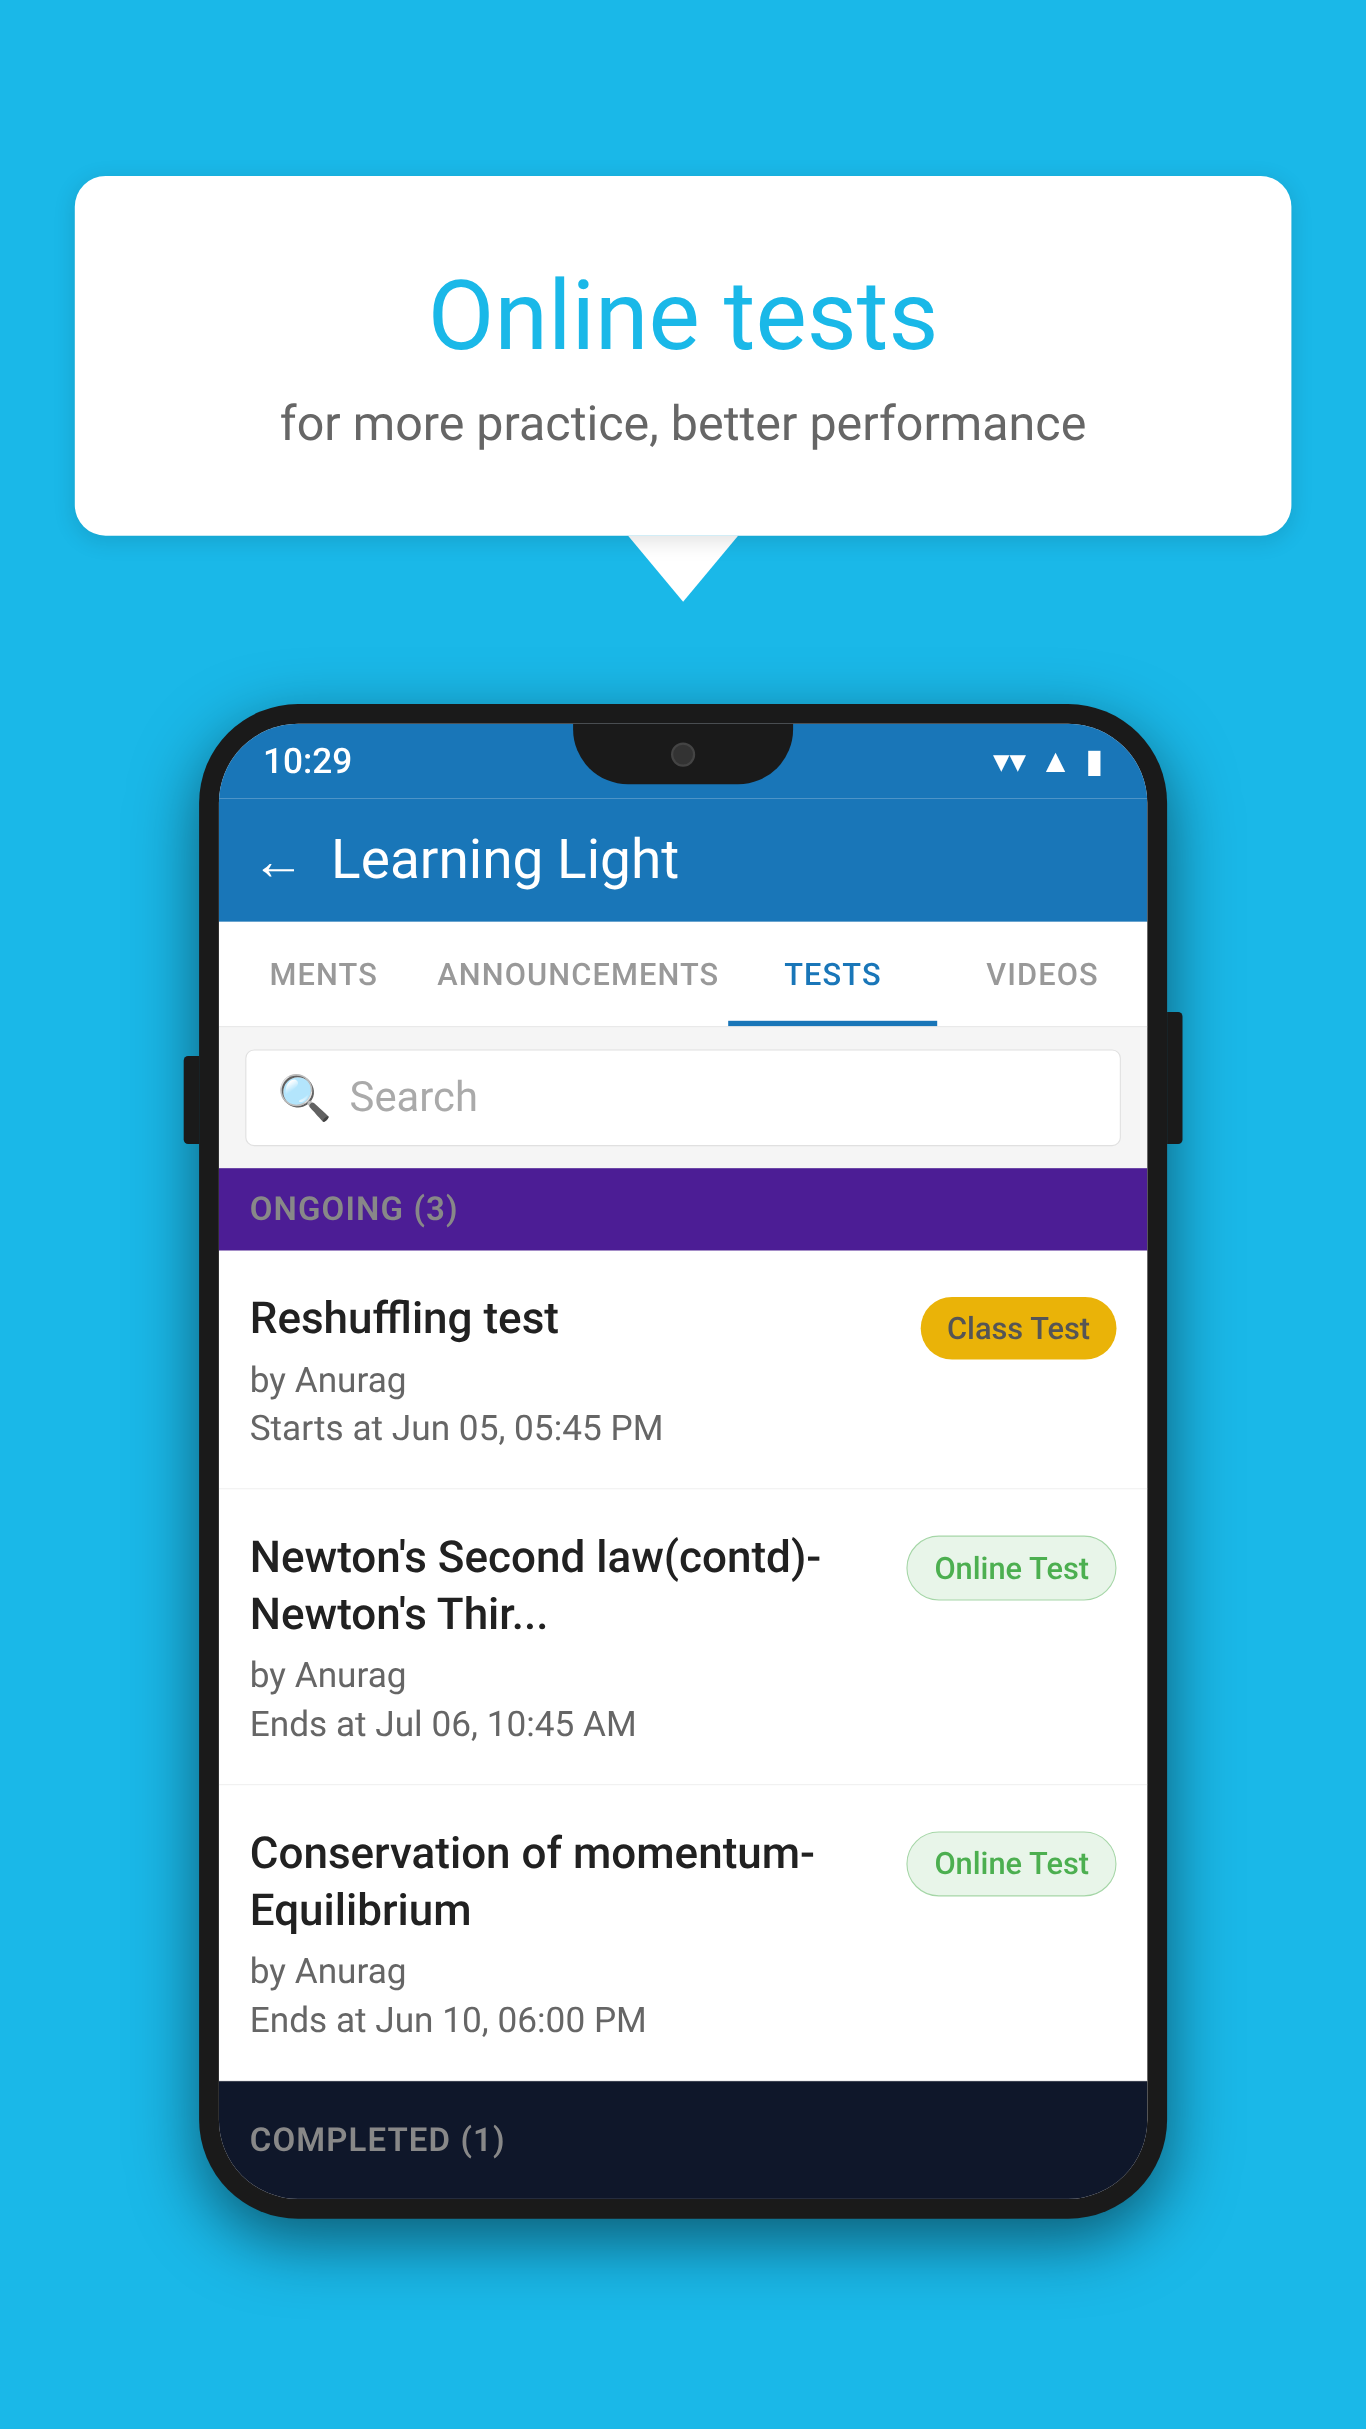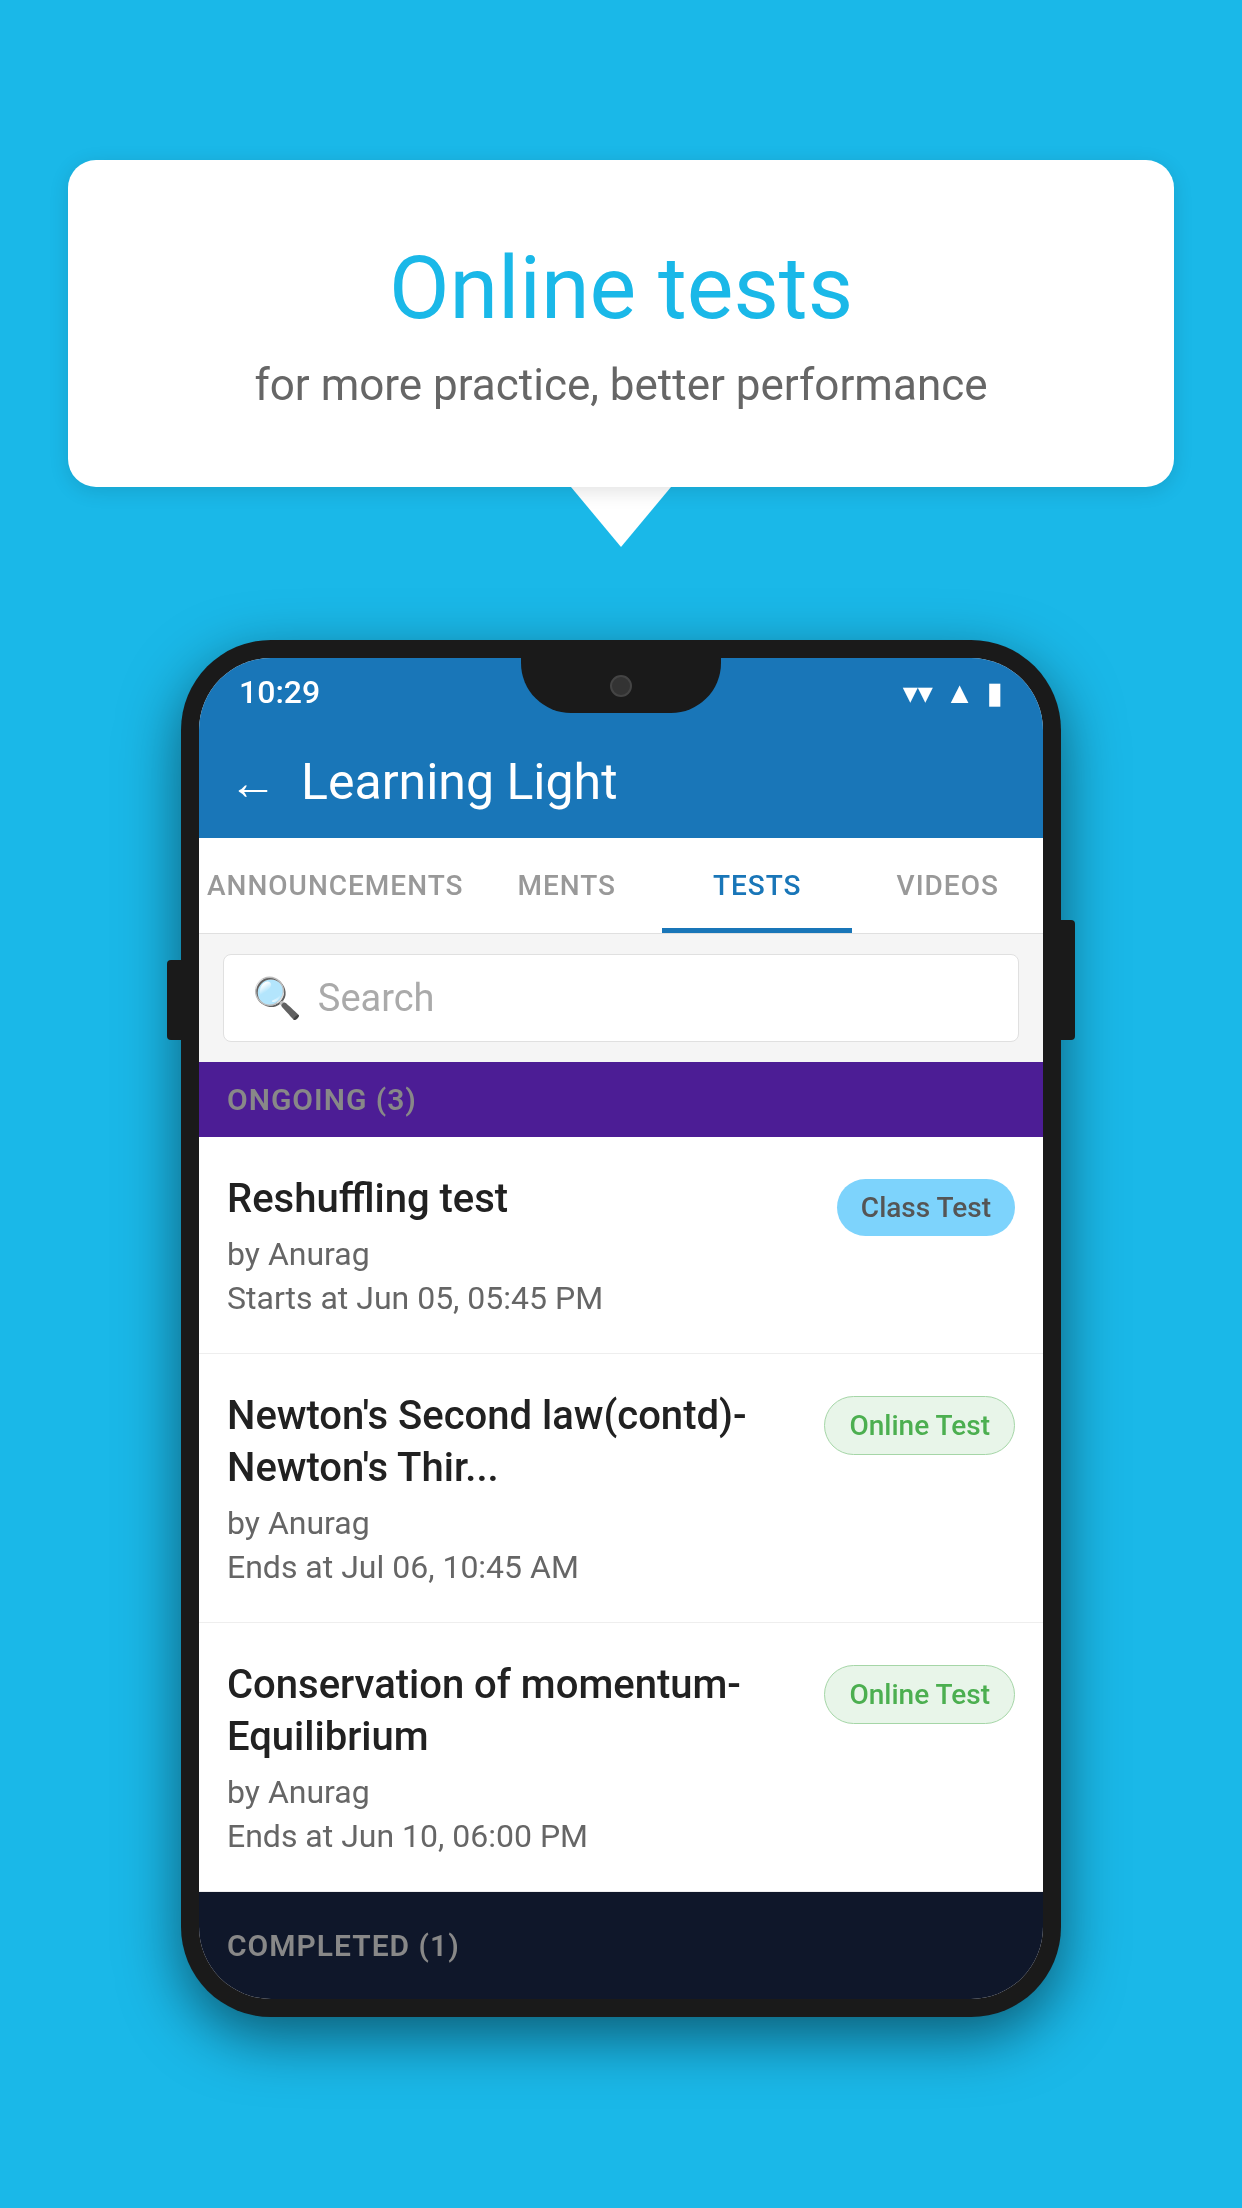--- a/index.html
+++ b/index.html
@@ -257,21 +257,21 @@
     }
     .test-badge {
       border-radius: 30px;
       padding: 12px 24px;
       font-size: 28px;
       font-weight: 500;
       white-space: nowrap;
       margin-top: 6px;
     }
     .badge-class {
-      background: #7dd3fc;
+      background: #eab308;
       color: #555;
     }
     .badge-online {
       background: #e8f5e9;
       color: #4caf50;
       border: 1.5px solid #a5d6a7;
     }
 
     
     .completed-header {
@@ -310,24 +310,24 @@
         </div>
       </div>
 
       <div class="app-bar">
         <span class="app-bar-back">←</span>
         <span class="app-bar-title">Learning Light</span>
       </div>
 
       <div class="tabs-bar">
         <div class="tab-item">
+          <span>MENTS</span>
+        </div>
+        <div class="tab-item">
           <span>ANNOUNCEMENTS</span>
-        </div>
-        <div class="tab-item">
-          <span>MENTS</span>
         </div>
         <div class="tab-item active">
           <span>TESTS</span>
         </div>
         <div class="tab-item">
           <span>VIDEOS</span>
         </div>
       </div>
 
       <div class="search-container">

